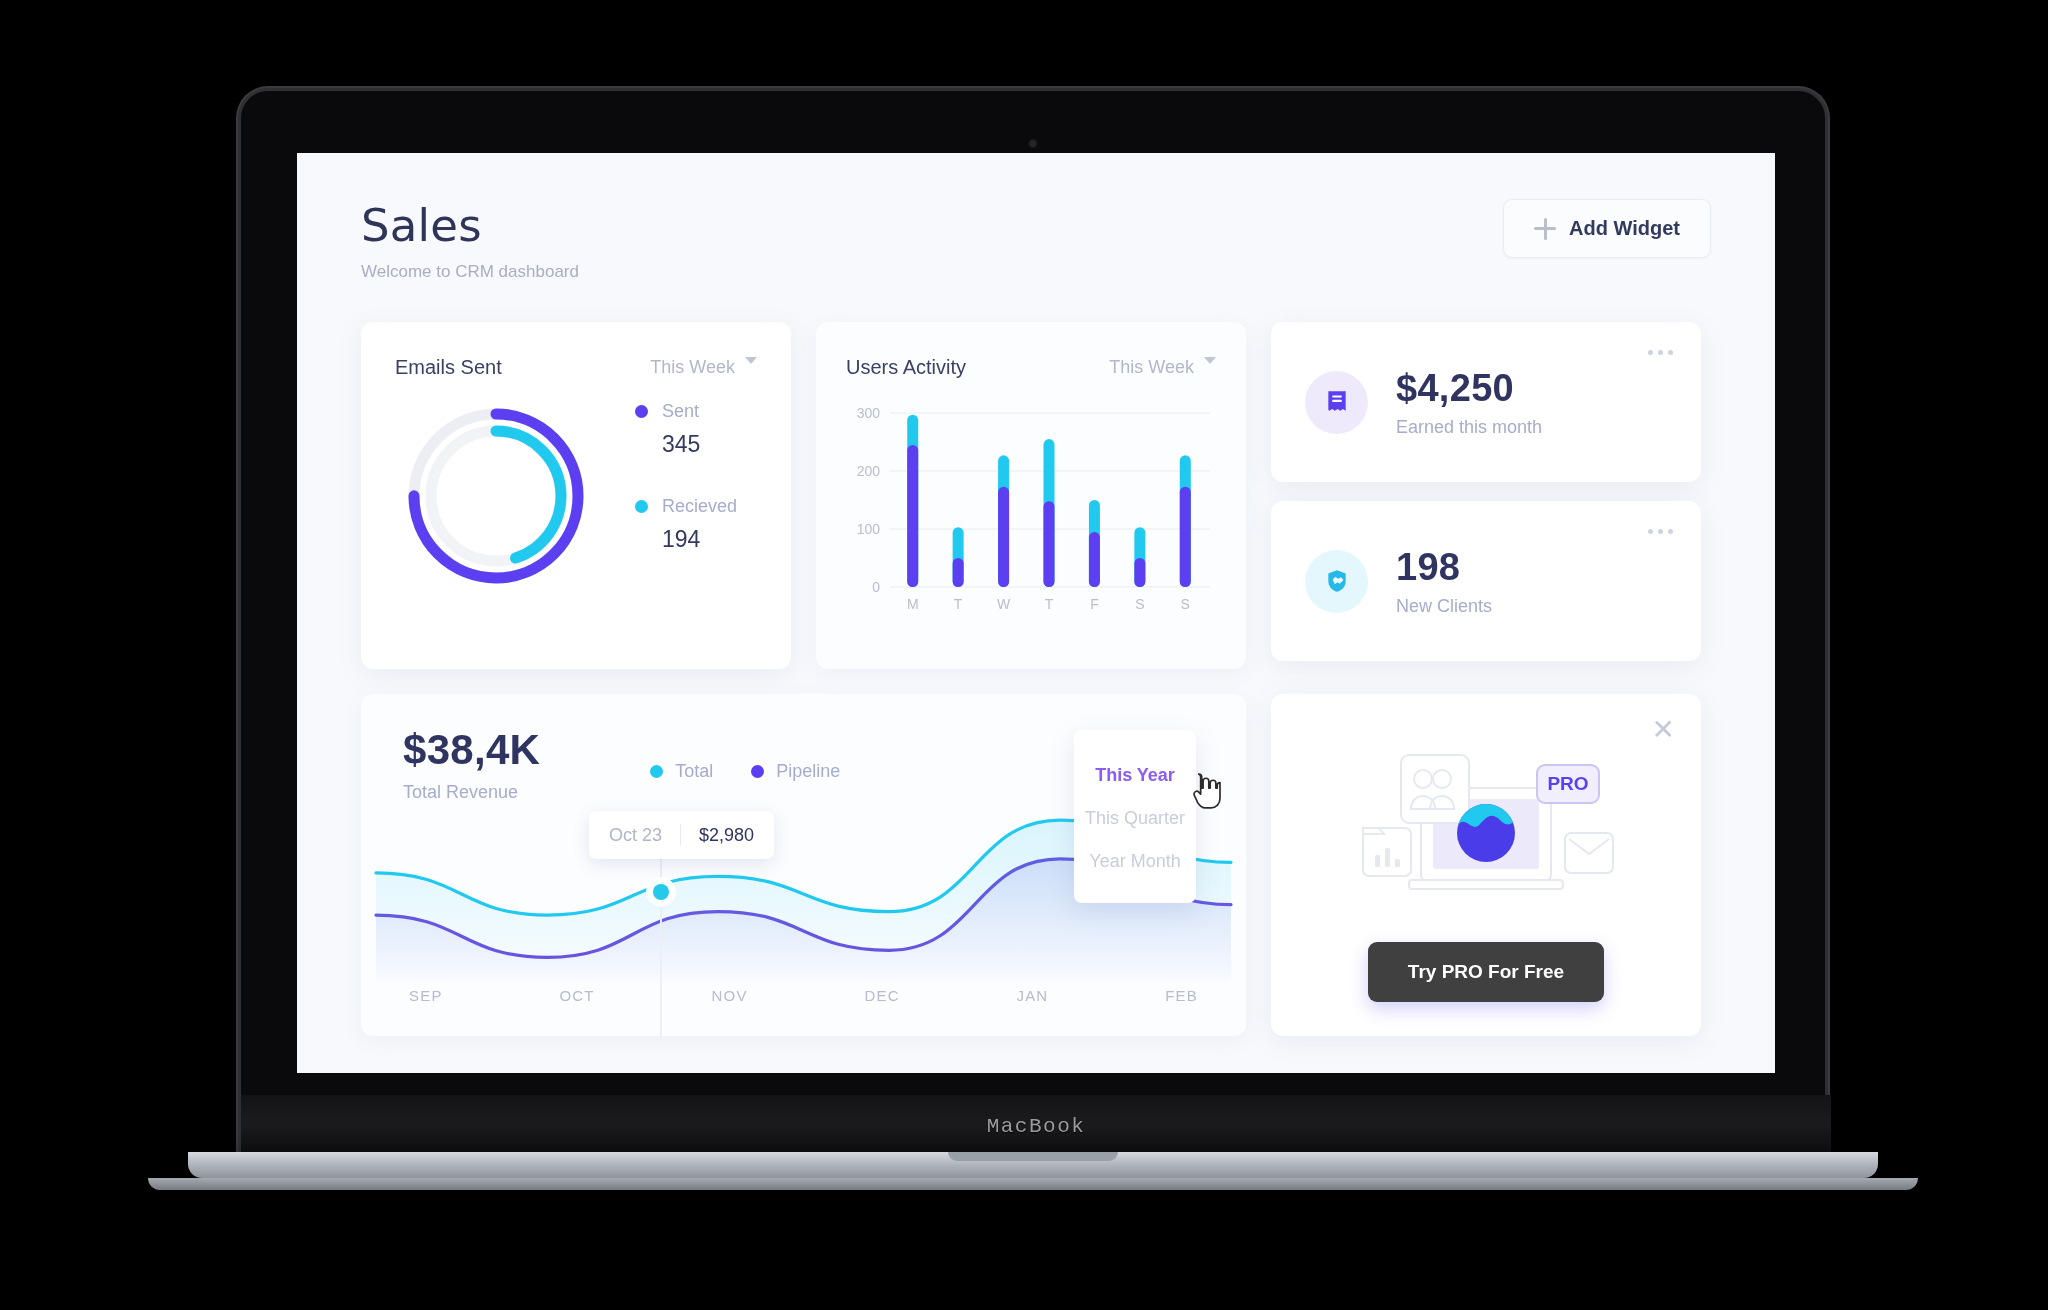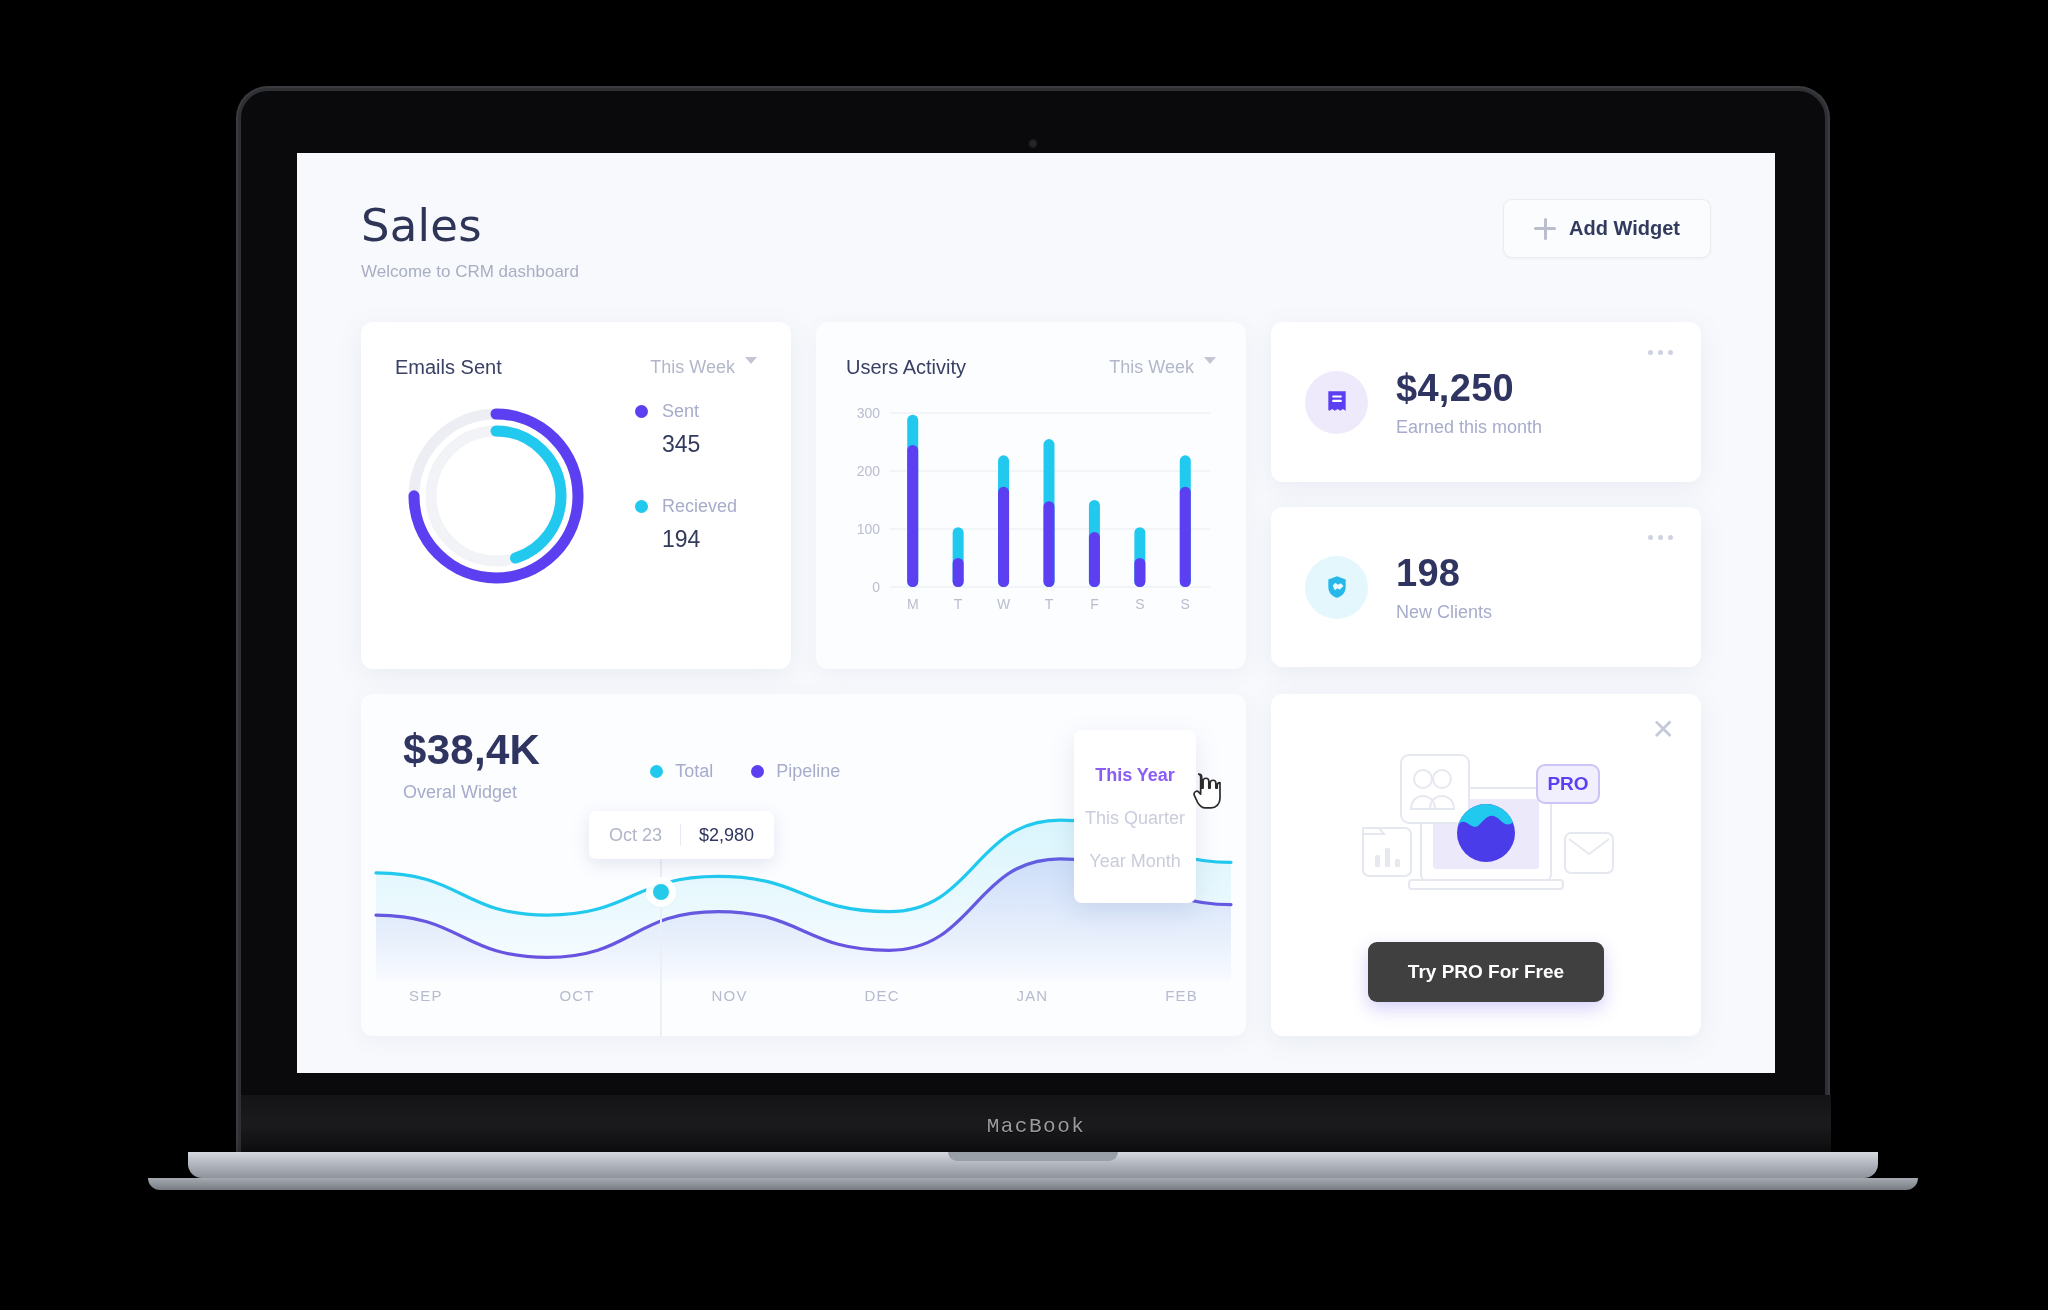--- a/index.html
+++ b/index.html
@@ -295,21 +295,21 @@
                       <text x="293.8571428571429" y="204" text-anchor="middle" font-size="14" fill="#b9bdcd" font-family="Liberation Sans, sans-serif">S</text>
                       <rect x="333.7857142857143" y="50.34" width="11" height="131.66" rx="5.5" fill="#22c9ef"></rect>
                       <rect x="333.7857142857143" y="81.66" width="11" height="100.34" rx="5.5" fill="#5b3ff0"></rect>
                       <text x="339.2857142857143" y="204" text-anchor="middle" font-size="14" fill="#b9bdcd" font-family="Liberation Sans, sans-serif">S</text>
                     </svg>
                 </div>
               </div>
             </div>
 
             <div class="col-c">
-              <div class="card stat-card" style="margin-bottom:25px">
+              <div class="card stat-card" style="margin-bottom:19px">
                 <div class="stat-ico purple">
                   <svg width="26" height="26" viewBox="0 0 24 24">
                     <path d="M4 2h16v18l-2.6-1.6L15 20l-2.4-1.6L10 20l-2.4-1.6L5 20 4 19.4z" fill="#5b3ff0"></path>
                     <rect x="7.5" y="6" width="9" height="1.9" rx=".9" fill="#fff"></rect>
                     <rect x="7.5" y="10" width="9" height="1.9" rx=".9" fill="#fff"></rect>
                   </svg>
                 </div>
                 <div class="stat-txt">
                   <div class="stat-value">$4,250</div>
                   <div class="stat-label">Earned this month</div>
@@ -340,21 +340,21 @@
               </div>
             </div>
           </div>
 
           <div class="bottom-row">
 
             <div class="card card-soft revenue-card">
               <div class="rev-head">
                 <div>
                   <div class="rev-amount">$38,4K</div>
-                  <div class="rev-label">Overal Widget</div>
+                  <div class="rev-label">Total Revenue</div>
                 </div>
                 <div class="rev-legend">
                   <div class="rev-leg-item">
                     <span class="dot" style="background:#22c9ef"></span>
                     <span>Total</span>
                   </div>
                   <div class="rev-leg-item">
                     <span class="dot" style="background:#5b3ff0"></span>
                     <span>Pipeline</span>
                   </div>

